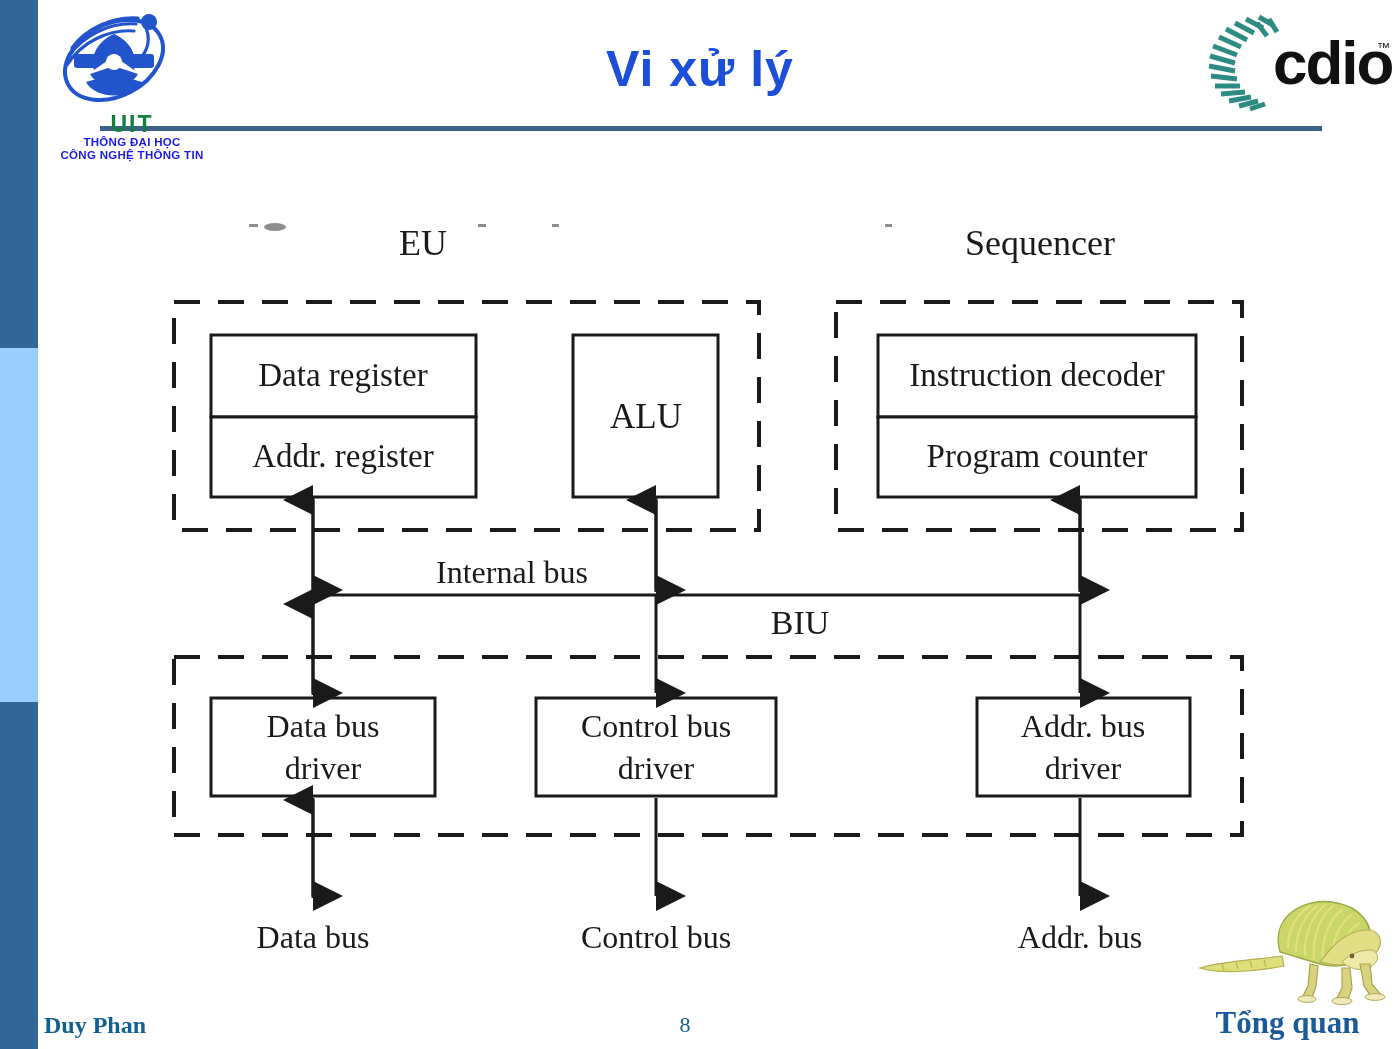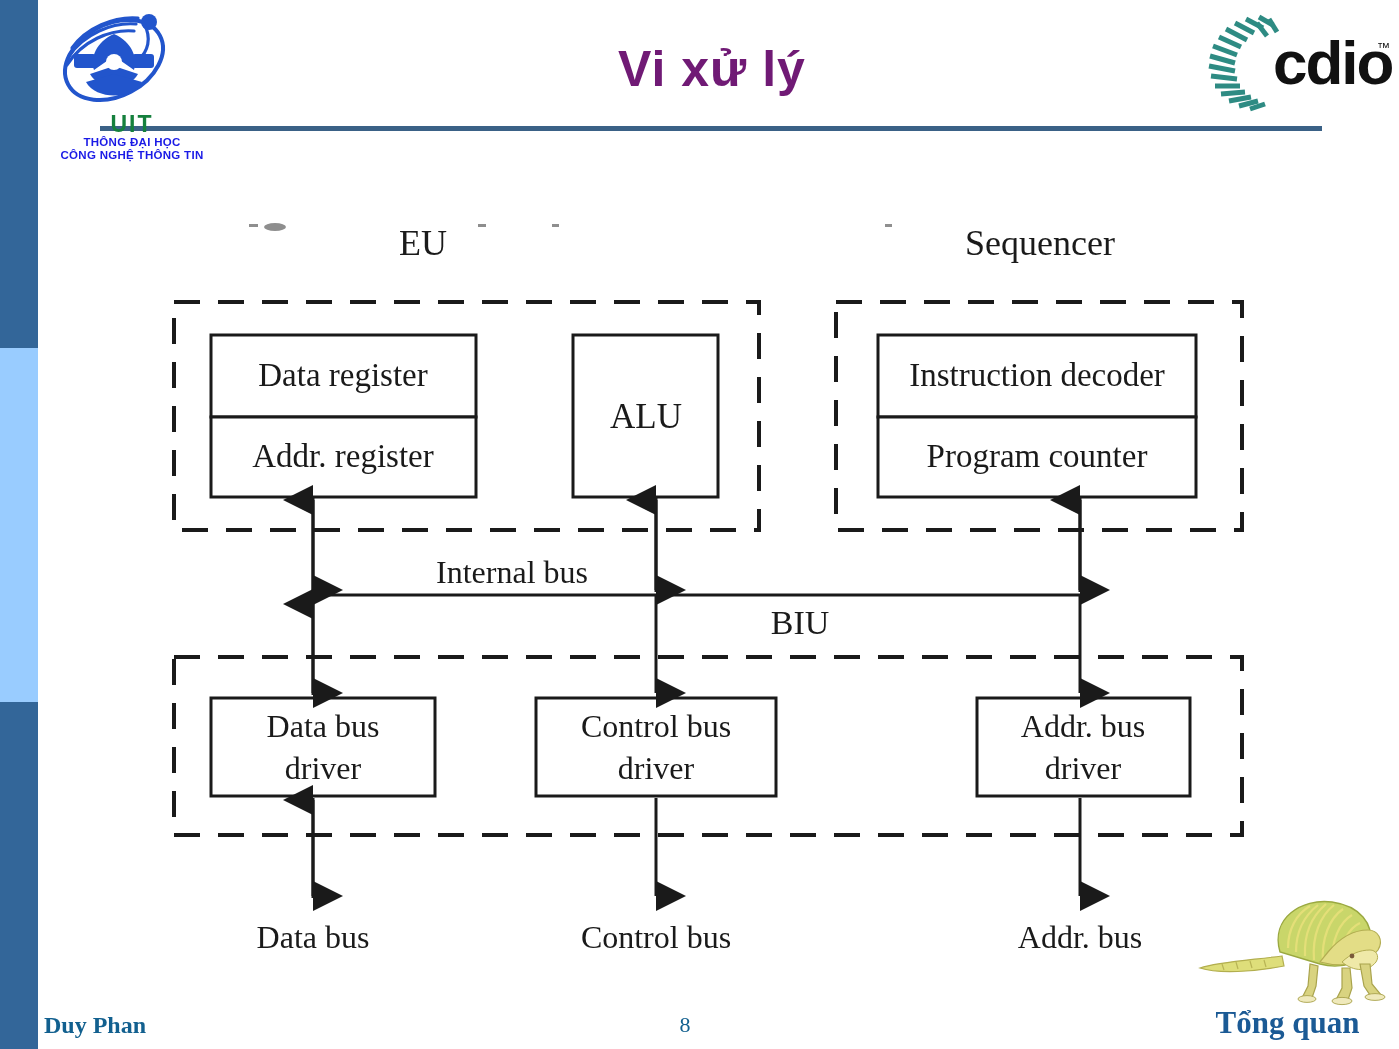--- a/index.html
+++ b/index.html
@@ -58,24 +58,24 @@
     color: #1a1ae6;
     font-weight: bold;
     font-size: 11.5px;
     line-height: 13px;
     letter-spacing: .3px;
     white-space: nowrap;
   }
 
   #slide-title {
     position: absolute;
-    left: 312px; top: 40px;
+    left: 300px; top: 40px;
     width: 800px;
     text-align: center;
-    color: #701a75;
+    color: #1d4ed8;
     font-family: "Liberation Sans", sans-serif;
     font-weight: bold;
     font-size: 50px;
     letter-spacing: 1px;
   }
 
   #cdio-logo {
     position: absolute;
     right: 8px; top: 10px;
     width: 190px; height: 105px;

